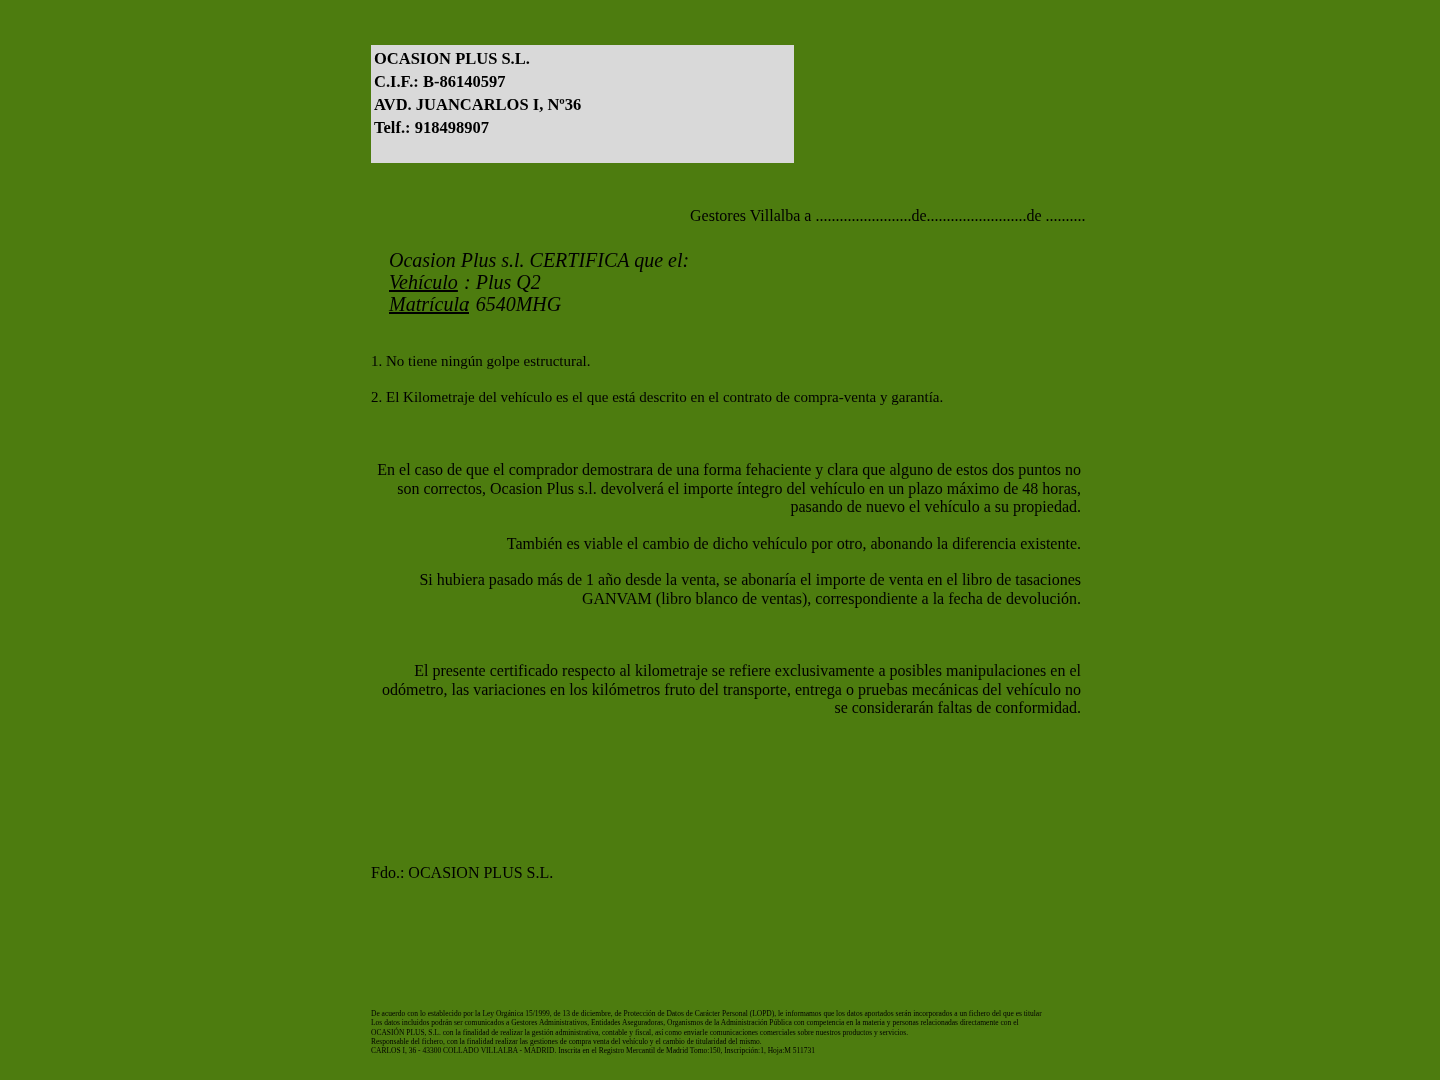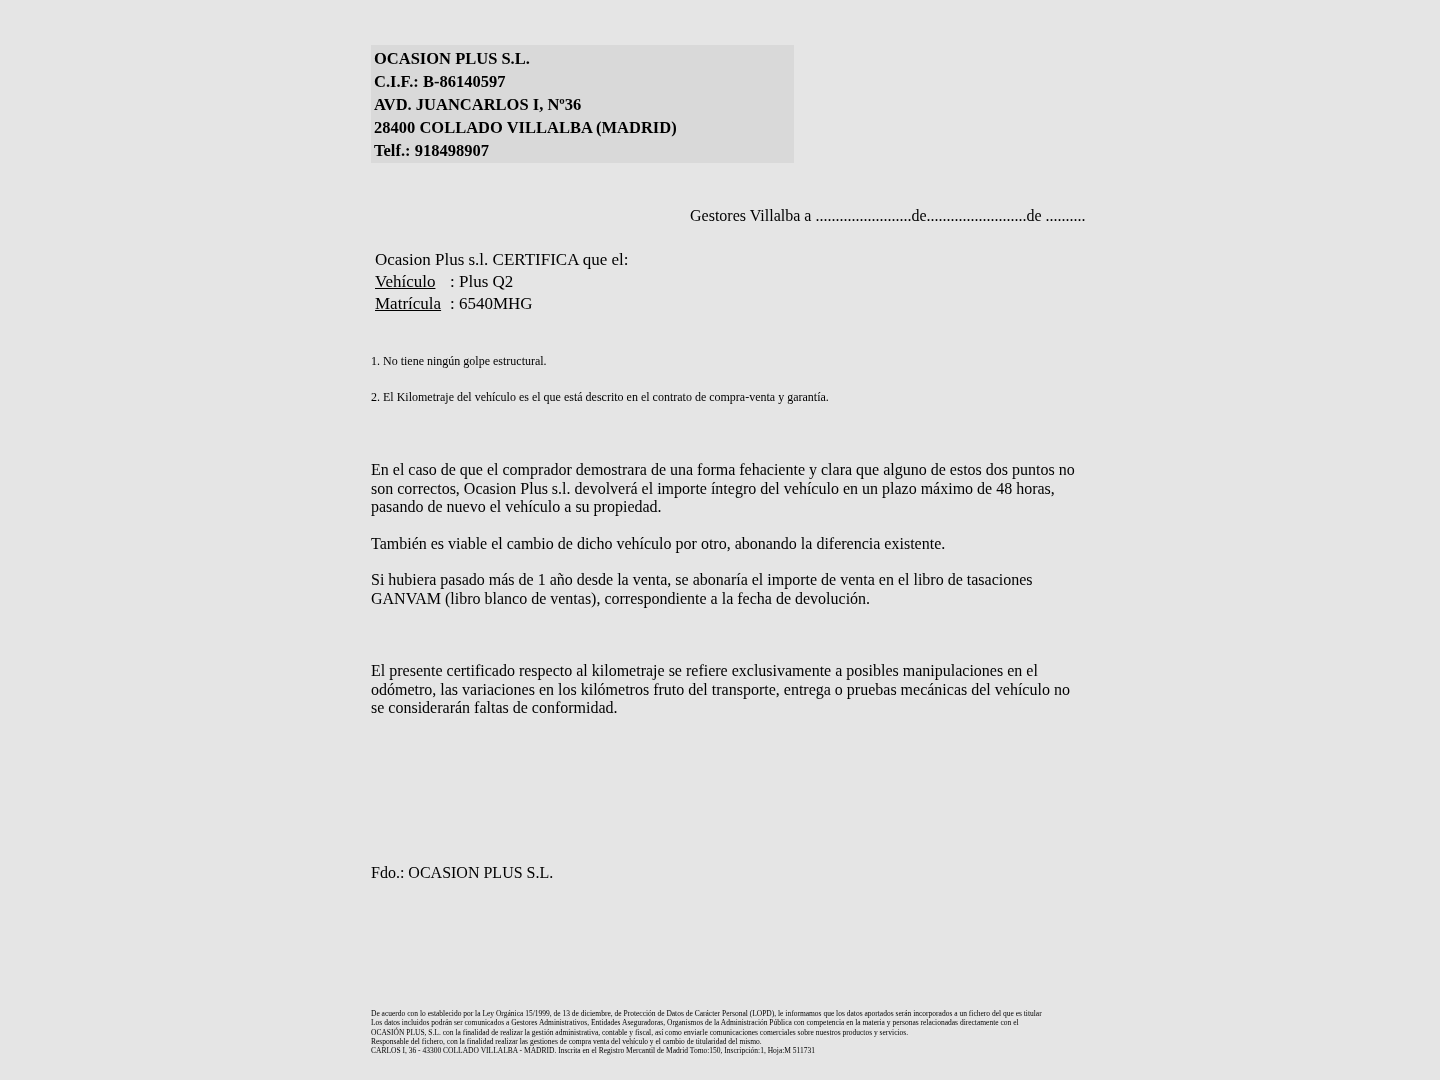--- a/index.html
+++ b/index.html
@@ -4,21 +4,21 @@
 <style>
   html, body {
     margin: 0;
     padding: 0;
     background: #ffffff;
   }
   .page {
     position: relative;
     width: 1440px;
     height: 1080px;
-    background: #e5e5e5;
+    background: #4d7c0f;
     font-family: "Liberation Serif", "DejaVu Serif", serif;
     color: #000000;
     overflow: hidden;
   }
   .header-box {
     position: absolute;
     left: 371px;
     top: 45px;
     width: 423px;
     height: 118px;
@@ -33,49 +33,50 @@
   .date-line {
     position: absolute;
     left: 690px;
     top: 206px;
     font-size: 16px;
     line-height: 20px;
     white-space: nowrap;
   }
   .certify {
     position: absolute;
-    left: 375px;
+    left: 389px;
     top: 249px;
-    font-size: 17px;
+    font-size: 20px;
     line-height: 22px;
     white-space: nowrap;
+    font-style: italic;
   }
   .field-label {
     display: inline-block;
     width: 75px;
   }
   .field-label .u {
     text-decoration: underline;
   }
   .point {
     position: absolute;
     left: 371px;
-    font-size: 12px;
+    font-size: 15px;
     line-height: 18px;
     white-space: nowrap;
   }
   .point1 { top: 352px; }
   .point2 { top: 388px; }
   .para {
     position: absolute;
     left: 371px;
     width: 710px;
     font-size: 16px;
     line-height: 18.5px;
-    text-align: left;
+    text-align: right;
   }
   .para1 { top: 461px; }
   .para2 { top: 535px; }
   .para3 { top: 571px; }
   .para4 { top: 625px; margin-top: 37px; }
   .signature {
     position: absolute;
     left: 371px;
     top: 863px;
     font-size: 16px;
@@ -95,21 +96,20 @@
 </style>
 </head>
 <body>
 
 <div class="page">
 
   <div class="header-box">
     <div>OCASION PLUS S.L.</div>
     <div>C.I.F.: B-86140597</div>
     <div>AVD. JUANCARLOS I, Nº36</div>
-    <div>28400 COLLADO VILLALBA (MADRID)</div>
     <div>Telf.: 918498907</div>
   </div>
 
   <div class="date-line">Gestores Villalba a ........................de.........................de ..........</div>
 
   <div class="certify">
     <div>Ocasion Plus s.l. CERTIFICA que el:</div>
     <div>
       <span class="field-label"><span class="u">Vehículo</span></span><span>: Plus Q2</span>
     </div>

